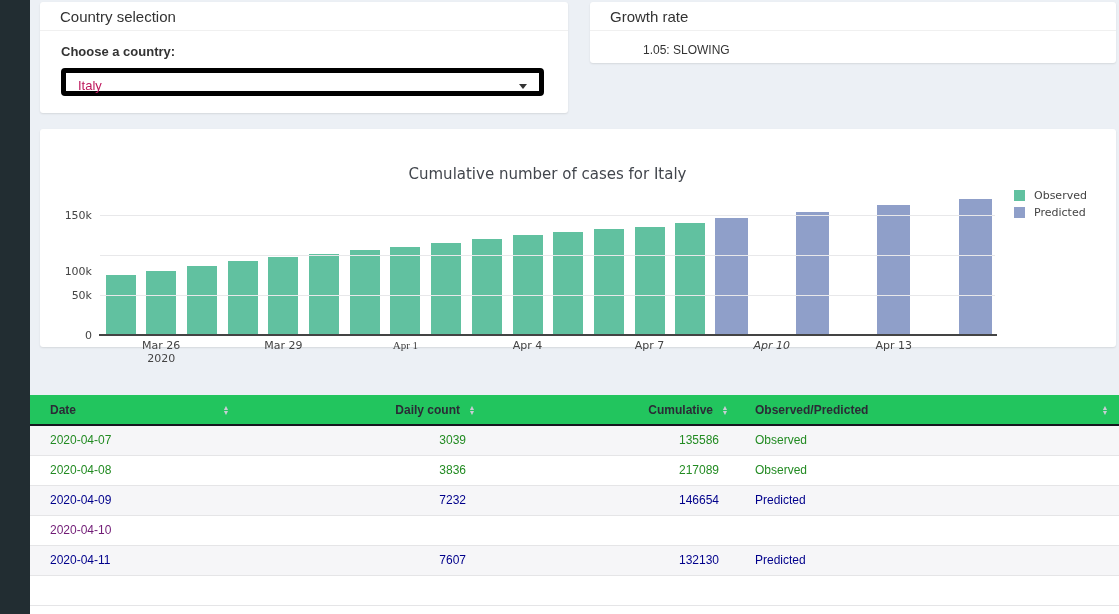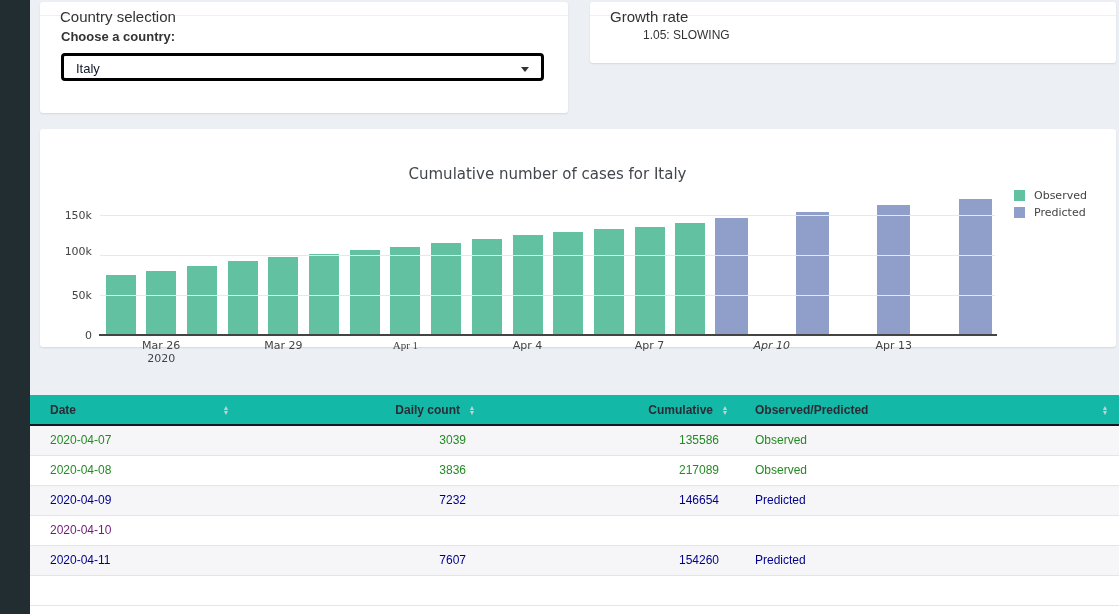--- a/index.html
+++ b/index.html
@@ -18,30 +18,30 @@
 
   .card {
     position:absolute; background:#fff; border-radius:3px;
     box-shadow:0 1px 2px rgba(0,0,0,0.10);
   }
   .card-country { left:10px; top:2px; width:528px; height:111px; }
   .card-growth  { left:560px; top:2px; width:526px; height:61px; }
   .card-chart   { left:10px; top:129px; width:1076px; height:218px; }
 
   .card-header {
-    height:14px; line-height:29px; padding:0 20px;
+    height:29px; line-height:29px; padding:0 20px;
     border-bottom:1px solid #f0f0f0;
     font-size:15px; color:#333;
   }
   .card-body { padding:9px 8px 0 21px; }
   .field-label { display:block; font-size:13px; font-weight:bold; color:#333; margin:4px 0 9px; }
   .select-box {
     position:relative; width:483px; height:28px;
-    border:3px solid #000000; border-radius:4px; background:#fff;
-    line-height:26px; font-size:13px; padding:0 12px; color:#0f172a;
+    border:5px solid #000000; border-radius:4px; background:#fff;
+    line-height:26px; font-size:13px; padding:0 12px; color:#be185d;
     cursor:pointer;
   }
   .select-caret {
     position:absolute; right:12px; top:11px; width:0; height:0;
     border-left:4px solid transparent; border-right:4px solid transparent;
     border-top:5px solid #333;
   }
   .growth-value { font-size:12px; color:#333; padding-top:3px; display:inline-block;margin-left:32px; }
   .chart-title {
     position:absolute; top:36px; left:60px; width:895px; text-align:center;
@@ -66,21 +66,21 @@
   .bar { position:absolute; }
 
   
   .table-wrap {
     position:absolute; left:0; top:395px; width:1089px; height:219px;
     overflow:hidden; background:#fff;
   }
   table { width:100%; border-collapse:collapse; table-layout:fixed; font-size:12px; }
   col.c1 { width:212px; } col.c2 { width:238px; } col.c3 { width:253px; } col.c4 { width:386px; }
   thead th {
-    background:#14b8a6; height:30px; font-weight:bold; color:#2b2b36;
+    background:#22c55e; height:30px; font-weight:bold; color:#2b2b36;
     border-bottom:2px solid #16161f; cursor:pointer; font-size:12px;
   }
   th .th-inner { display:flex; align-items:center; }
   th.h-date .th-inner { justify-content:space-between; padding:0 10px 0 20px; }
   th.h-num .th-inner { justify-content:flex-end; padding-right:2px; }
   th.h-status .th-inner { justify-content:space-between; padding:0 8px 0 22px; }
   .sorticon { display:inline-flex; flex-direction:column; margin-left:6px; width:12px; align-items:center; }
   .sorticon i { font-style:normal; font-size:7px; line-height:5px; color:#c9ccd4; }
   .sorticon i.up::before { content:"\25B2"; }
   .sorticon i.dn::before { content:"\25BC"; }
@@ -148,21 +148,21 @@
       <div class="bar" style="left: 635.3px; top: 94px; width: 30px; height: 112px; background: rgb(97, 193, 160);"></div>
       <div class="bar" style="left: 674.5px; top: 89px; width: 33px; height: 117px; background: rgb(143, 159, 201);"></div>
       <div class="bar" style="left: 755.9px; top: 83px; width: 33px; height: 123px; background: rgb(143, 159, 201);"></div>
       <div class="bar" style="left: 837.3px; top: 76px; width: 33px; height: 130px; background: rgb(143, 159, 201);"></div>
       <div class="bar" style="left: 918.7px; top: 70px; width: 33px; height: 136px; background: rgb(143, 159, 201);"></div>
       <div class="axis-line"></div>
   <div class="ytick" style="top: 200px;">0</div>
       <div class="gridline" style="top: 166px;"></div>
       <div class="ytick" style="top: 160px;">50k</div>
       <div class="gridline" style="top: 126px;"></div>
-      <div class="ytick" style="top: 116px; text-align: right;">100k</div>
+      <div class="ytick" style="top: 136px; text-align: right;">100k</div>
       <div class="gridline" style="top: 86px;"></div>
       <div class="ytick" style="top: 80px;">150k</div>
       <div class="xtick" style="left: 121.2px;">
         <div>Mar 26</div>
         <div>2020</div>
       </div>
       <div class="xtick" style="left: 243.3px;">
         <div>Mar 29</div>
       </div>
       <div class="xtick" style="left: 365.4px; font-family: Liberation Serif, serif;">
@@ -251,21 +251,21 @@
           </tr>
           <tr>
             <td class="c-date plain">2020-04-10</td>
             <td class="c-num plain"></td>
             <td class="c-num plain"></td>
             <td class="c-status plain"></td>
           </tr>
           <tr>
             <td class="c-date pred">2020-04-11</td>
             <td class="c-num pred">7607</td>
-            <td class="c-num pred">154260</td>
+            <td class="c-num pred">132130</td>
             <td class="c-status pred">Predicted</td>
           </tr>
           <tr>
             <td class="c-date"></td>
             <td class="c-num"></td>
             <td class="c-num"></td>
             <td class="c-status"></td>
           </tr>
         </tbody>
     </table>

